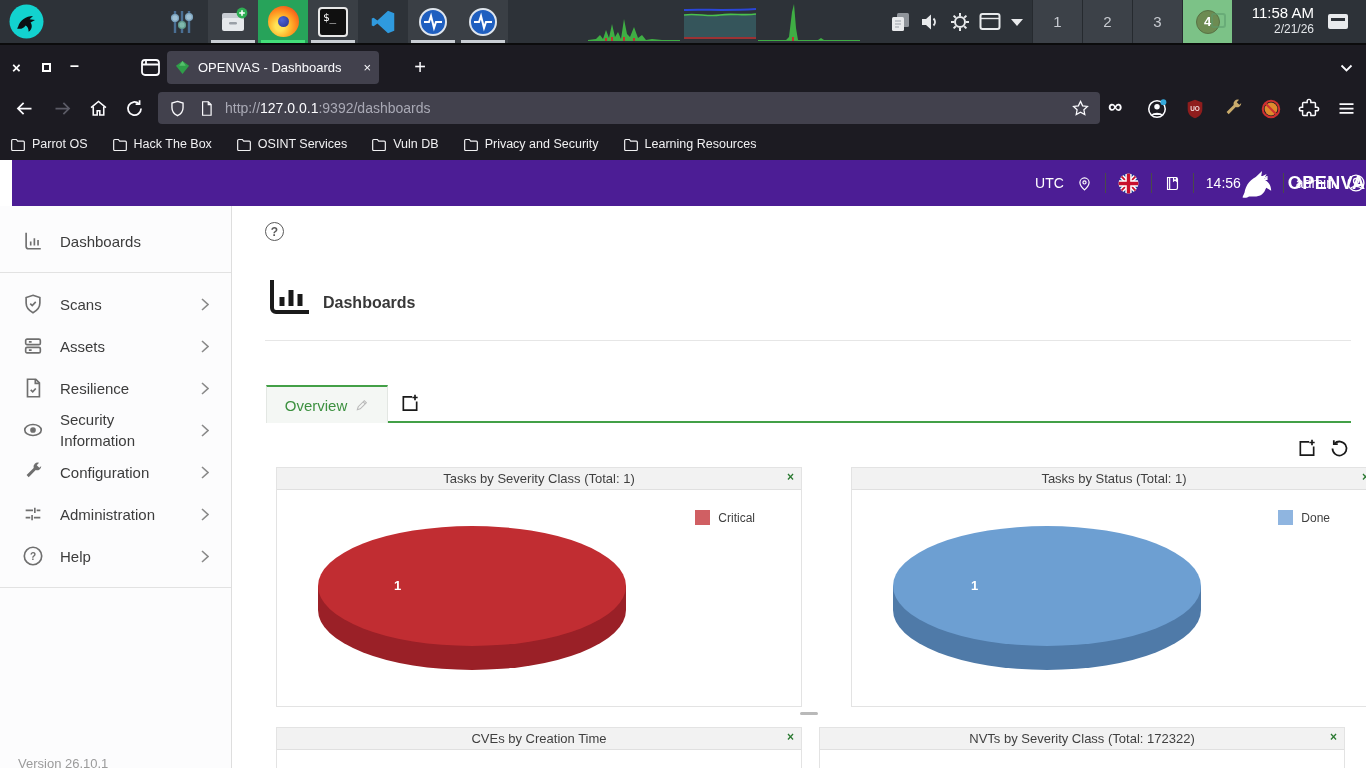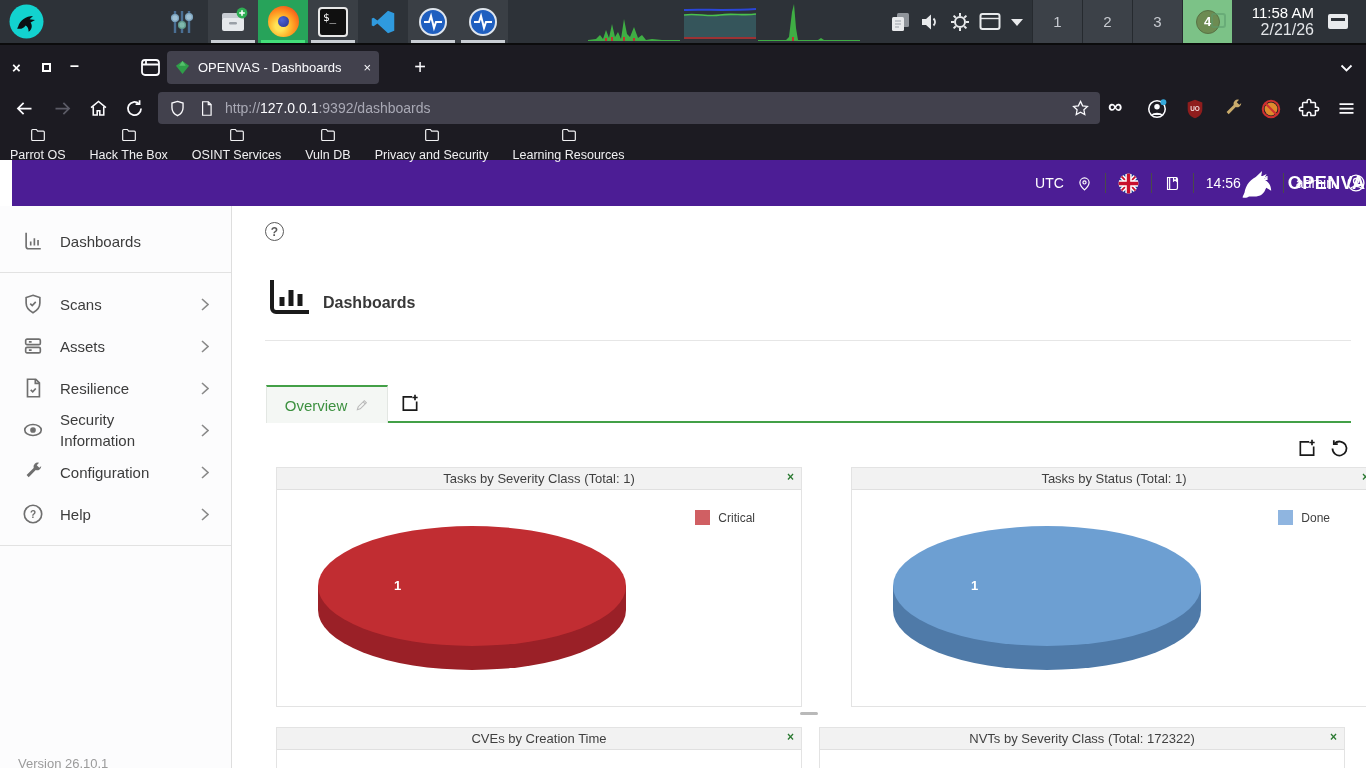--- a/index.html
+++ b/index.html
@@ -14,40 +14,40 @@
   .tile .openbar { position:absolute; left:3px; right:3px; bottom:0; height:3px; background:#c9ced4; }
   .tile-ff { background:#27a35a; }
   .tile-ff .openbar { background:#43e07a; }
   .ws { position:absolute; top:0; width:50px; height:43px; display:flex; align-items:center; justify-content:center;
         color:#c7cad0; font-size:15px; border-left:1px solid #262a2f; background:#3c4148; }
   .ws.active { background:#7cc287; }
   .ws-badge { width:24px; height:24px; border-radius:50%; background:#6d8b52; border:1px solid #597245;
               color:#fff; font-size:13px; font-weight:bold; display:flex; align-items:center; justify-content:center; }
   .ws-ghost { position:absolute; right:6px; top:13px; width:15px; height:15px; border:2px solid #5a9b6c; border-radius:3px; opacity:.55; }
   #clock { position:absolute; left:1234px; top:4px; width:80px; text-align:right; color:#fff; line-height:17px; }
-  #clock .t { font-size:15px; } #clock .d { font-size:16px; color:#e3e6e9; }
+  #clock .t { font-size:15px; } #clock .d { font-size:12px; color:#e3e6e9; }
 
   
   #tabbar { position:fixed; left:0; top:43px; width:1366px; height:45px; background:#1c1b22; border-top:2px solid #0b0b0c; z-index:49; }
   .winbtn { position:absolute; top:14px; color:#fff; }
   #tab { position:absolute; left:167px; top:6px; width:212px; height:33px; background:#42414d; border-radius:4px;
          display:flex; align-items:center; padding:0 8px; color:#fbfbfe; font-size:13px; }
   #tab .title { flex:1; white-space:nowrap; overflow:hidden; margin-left:8px; }
   #newtab { position:absolute; left:406px; top:8px; width:28px; height:28px; color:#fbfbfe; font-size:20px;
             display:flex; align-items:center; justify-content:center; }
   #navbar { position:fixed; left:0; top:88px; width:1366px; height:40px; background:#1c1b22; z-index:48; }
   .navic { position:absolute; top:10px; color:#fbfbfe; }
   .navic.disabled { color:#5b5b66; }
   #urlbar { position:absolute; left:158px; top:4px; width:942px; height:32px; background:#42414d; border-radius:4px;
             display:flex; align-items:center; padding:0 10px; }
   #urlbar .urltext { font-size:14px; margin-left:10px; flex:1; white-space:nowrap; overflow:hidden; }
   .url-dim { color:#a9a9b5; } .url-host { color:#fbfbfe;margin-top:39px; }
   #bmbar { position:fixed; left:0; top:128px; width:1366px; height:32px; background:#1c1b22; z-index:47;
            display:flex; align-items:center; padding-left:10px; gap:24px; }
-  .bm { display:flex; align-items:center; gap:6px; color:#f0f0f2; font-size:12.5px;flex-direction:column; }
+  .bm { display:flex; align-items:center; gap:6px; color:#f0f0f2; font-size:12.5px; }
 
   
   #gsahead { position:fixed; left:12px; top:160px; width:1366px; height:46px; background:#4c1d95; z-index:46;
              display:flex; align-items:center;justify-content:flex-end; }
   #brand { color:#fff; font-size:18px; font-weight:bold; letter-spacing:.5px; margin-left:8px; }
   #gsaright { position:absolute; right:12px; top:0; height:46px; display:flex; align-items:center; gap:12px; color:#fff; font-size:14px; }
   .vdiv { width:1px; height:20px; background:#4a4a4a; }
 
   
   #app { position:fixed; left:0; top:206px; width:1366px; height:562px; background:#fff; }
@@ -473,20 +473,30 @@
     <div class="sbitem">
       <svg width="22" height="22" viewBox="0 0 24 24">
         <path d="M21 5.5a4.6 4.6 0 0 1-6 4.4L7.3 17.6 5 15.3l7.7-7.7A4.6 4.6 0 0 1 18.6 2l-2.5 2.5 2.8 2.8z" fill="#6f6f6f"></path>
         </svg>
       <span class="lbl">Configuration</span>
       <svg class="chev" width="8" height="13" viewBox="0 0 8 13" fill="none" stroke="#8a8a8a" stroke-width="1.6">
           <polyline points="1,1 7,6.5 1,12"></polyline>
         </svg>
     </div>
     <div class="sbitem">
+      <svg width="22" height="22" viewBox="0 0 24 24" fill="none" stroke="#6f6f6f" stroke-width="1.8">
+        <path d="M4 8h8M16 8h4M4 16h5M13 16h7"></path>
+          <path d="M14 5.2v5.6M11 13.2v5.6"></path>
+        </svg>
+      <span class="lbl">Administration</span>
+      <svg class="chev" width="8" height="13" viewBox="0 0 8 13" fill="none" stroke="#8a8a8a" stroke-width="1.6">
+          <polyline points="1,1 7,6.5 1,12"></polyline>
+        </svg>
+    </div>
+    <div class="sbitem">
       <svg width="22" height="22" viewBox="0 0 24 24">
         <circle cx="12" cy="12" r="9.5" fill="none" stroke="#6f6f6f" stroke-width="1.8"></circle>
         <text x="12" y="16" text-anchor="middle" font-size="11" font-weight="bold" fill="#6f6f6f">?</text>
         </svg>
       <span class="lbl">Help</span>
       <svg class="chev" width="8" height="13" viewBox="0 0 8 13" fill="none" stroke="#8a8a8a" stroke-width="1.6">
           <polyline points="1,1 7,6.5 1,12"></polyline>
         </svg>
     </div>
     <div class="sbdiv"></div>

